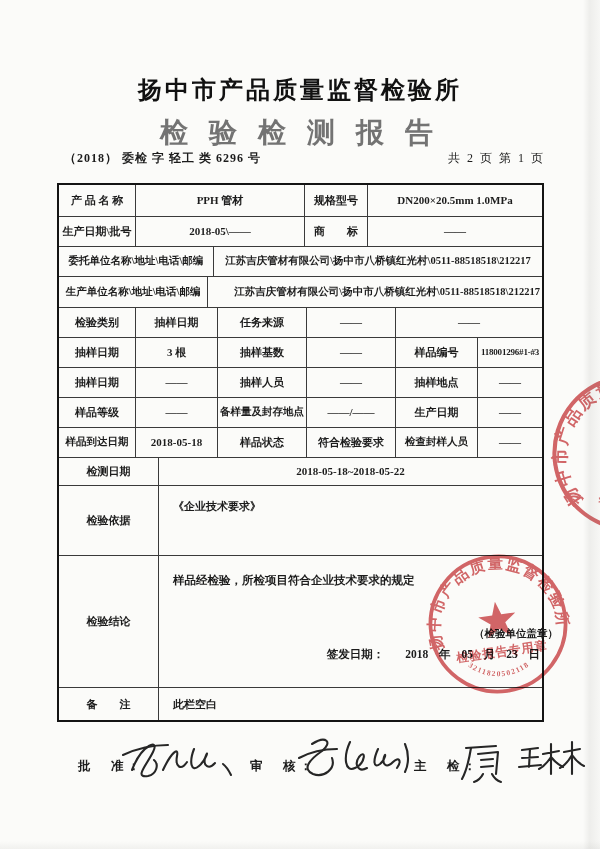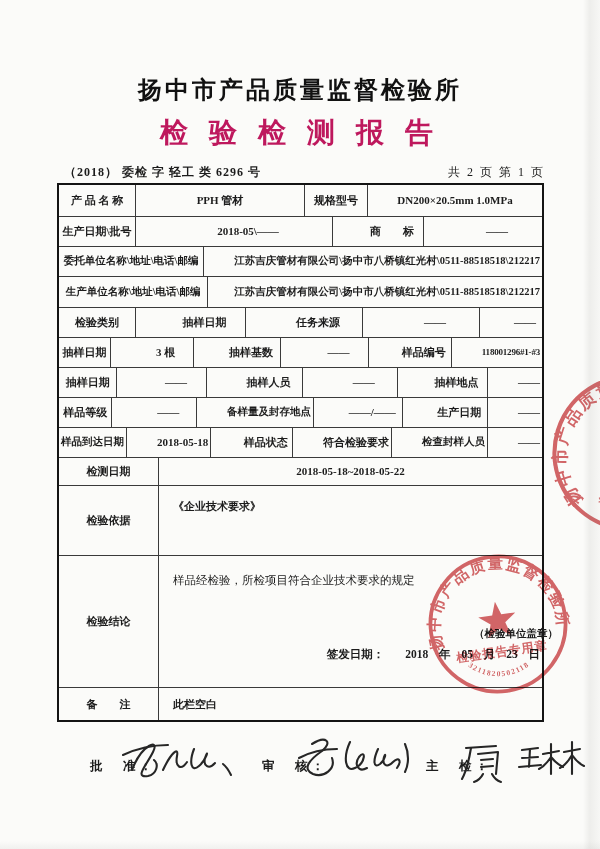--- a/index.html
+++ b/index.html
@@ -19,56 +19,56 @@
     background:linear-gradient(to bottom, rgba(0,0,0,0) 0%, rgba(120,120,115,0.08) 100%);
     pointer-events:none;
   }
   
   .institute{
     position:absolute;top:74px;left:0;width:100%;text-align:center;
     font-size:24px;font-weight:bold;letter-spacing:3px;color:#111;
   }
   .report-title{
     position:absolute;top:114px;left:0;width:100%;text-align:center;
-    font-size:28px;font-weight:bold;letter-spacing:7px;color:#be185d;
-  }
-  .doc-line{position:absolute;top:164px;left:58px;width:487px;height:18px;}
+    font-size:28px;font-weight:bold;letter-spacing:7px;color:#737373;
+  }
+  .doc-line{position:absolute;top:150px;left:58px;width:487px;height:18px;}
   .doc-number{position:absolute;left:6px;top:0;font-size:12px;font-weight:bold;letter-spacing:1px;}
   .page-info{position:absolute;right:0;top:0;font-size:12px;font-weight:normal;letter-spacing:2px;}
   
   .report-table{
     position:absolute;left:57px;top:183px;width:487px;
     border:2.5px solid #141414;background:transparent;box-sizing:border-box;
   }
   .trow{display:flex;border-bottom:1px solid #3a3a3a;box-sizing:border-box;}
   .trow:last-child{border-bottom:none;}
   .cell{
     display:flex;align-items:center;justify-content:center;
     border-right:1px solid #3a3a3a;box-sizing:border-box;
     font-size:11px;font-weight:600;text-align:right;line-height:1.15;
     padding:0 2px;overflow:visible;white-space:nowrap;
   }
   .cell:last-child{border-right:none;}
   .cell.grow{flex:1;}
   .c79{width:77px;} .c171{width:169px;} .c64{width:63px;}
   .c157{width:155px;} .c83{width:82px;} .c90{width:89px;} .c82{width:100px;}
-  .h34{height:32px;} .h30{height:30px;gap:28px;} .h31{height:31px;gap:24px;} .h28{height:28px;}
+  .h34{height:32px;} .h30{height:30px;} .h31{height:31px;gap:24px;} .h28{height:28px;}
   .h70{height:70px;} .h132{height:132px;}
   .small{font-size:10.5px;}
   .tiny{font-size:9px;letter-spacing:-0.2px;}
   .align-top-left{align-items:flex-start;justify-content:flex-start;text-align:left;padding:14px 0 0 14px;white-space:normal;}
   .conclusion-cell{position:relative;align-items:flex-start;justify-content:flex-start;}
-  .conclusion-text{position:absolute;left:14px;top:18px;font-size:11.5px;font-weight:400;white-space:nowrap;}
+  .conclusion-text{position:absolute;left:14px;top:18px;font-size:11.5px;font-weight:700;white-space:nowrap;}
   .seal-note{position:absolute;right:-16px;top:72px;font-size:10.5px;font-weight:600;white-space:nowrap;}
   .issue-line{position:absolute;right:2px;top:92px;font-size:11.5px;font-weight:600;white-space:nowrap;}
   .issue-line span{display:inline-block;}
   .sp18{margin-left:18px;} .sp8{margin-left:8px;}
   
   .sign-row{position:absolute;left:58px;top:730px;width:540px;height:70px;}
-  .sign-label{position:absolute;font-size:12.5px;font-weight:bold;letter-spacing:4px;top:28px;margin-left:12px;}
+  .sign-label{position:absolute;font-size:12.5px;font-weight:bold;letter-spacing:4px;top:28px;}
   .sig{position:absolute;}
   .sig path{stroke:#262626;stroke-width:2.1;fill:none;stroke-linecap:round;stroke-linejoin:round;}
   
   .stamp{position:absolute;mix-blend-mode:multiply;opacity:0.88;pointer-events:none;}
   .stamp-main{left:423px;top:549px;transform:rotate(-8deg);}
   .stamp-edge{left:546px;top:368px;transform:rotate(-28deg);}
   .stamp text{fill:#cf5254;font-family:"Liberation Serif","DejaVu Serif",serif;font-weight:bold;}
 </style>
 </head>
 <body>

